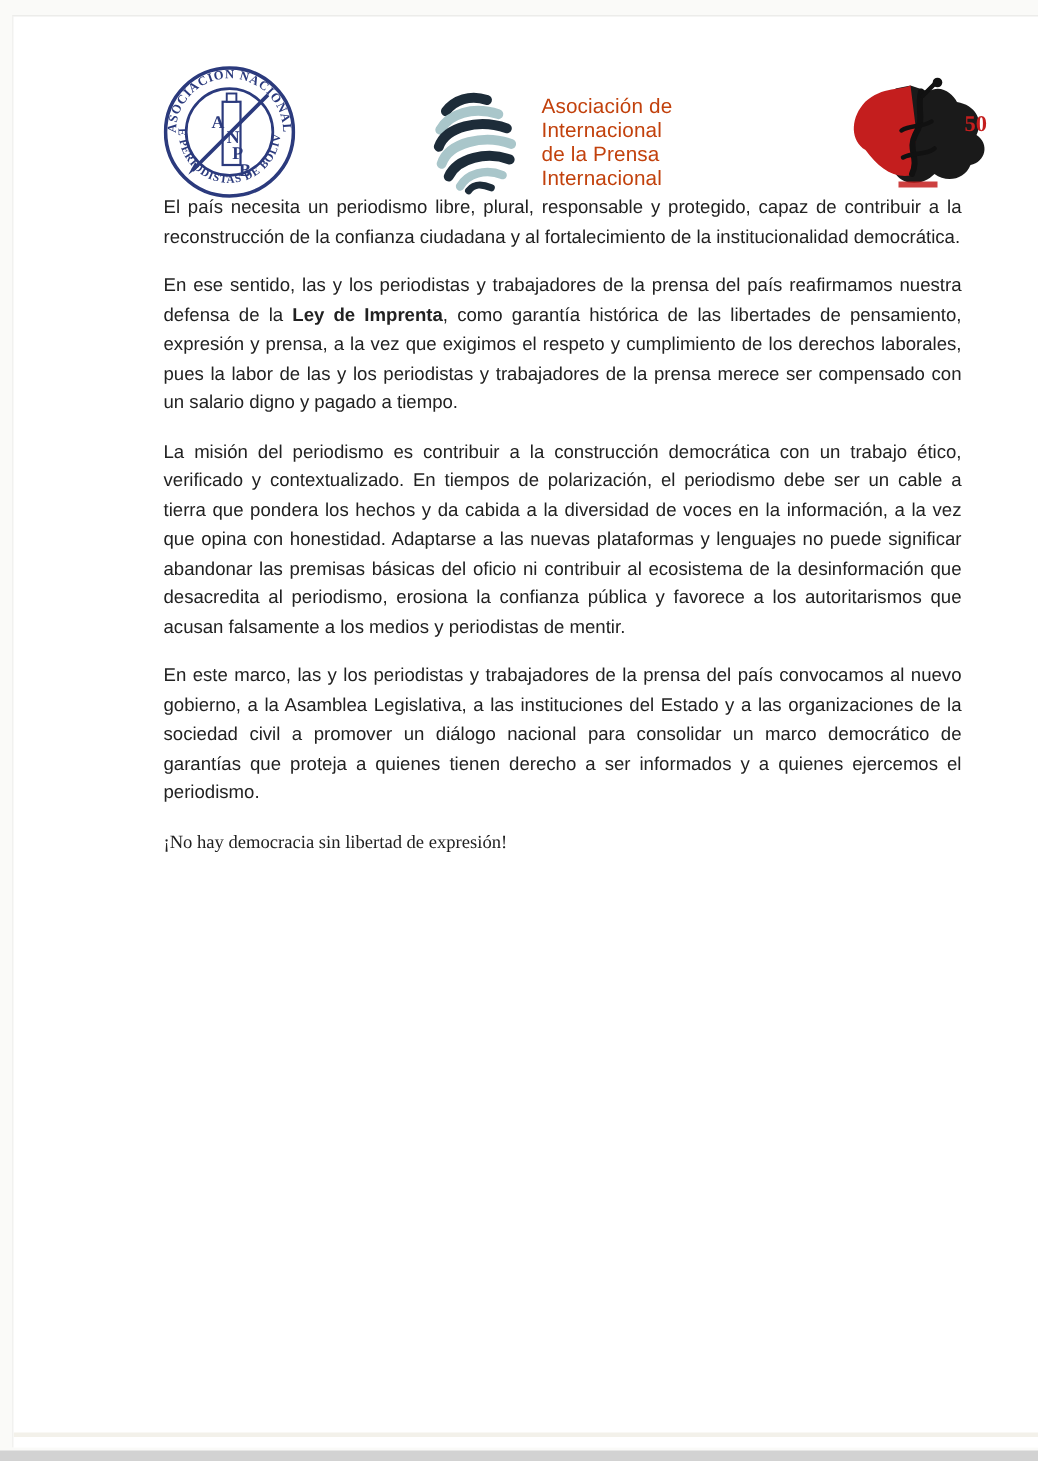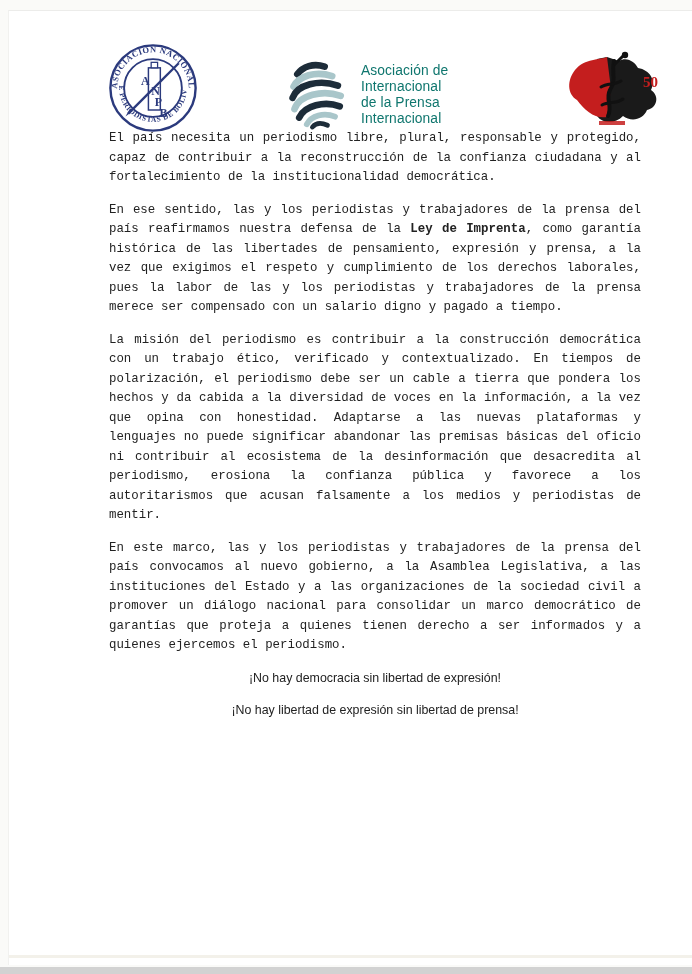--- a/index.html
+++ b/index.html
@@ -59,21 +59,21 @@
   .acpi-logo {
     position: absolute;
     left: 276px;
     top: 48px;
     display: flex;
     align-items: center;
   }
   .acpi-globe { width: 68px; height: 72px; }
   .acpi-text {
     margin-left: 8px;
-    color: #0f766e;
+    color: #c2410c;
     font-size: 13.8px;
     line-height: 16px;
     letter-spacing: 0.1px;
   }
   .bolivia-logo {
     position: absolute;
     left: 546px;
     top: 38px;
     width: 120px;
     height: 84px;
@@ -81,22 +81,22 @@
 
   
   .content {
     margin-left: 100px;
     width: 532px;
     color: #222222;
     font-size: 12.4px;
     line-height: 19.5px;
   }
   .content p { margin: 0 0 13px 0; }
-  .para { text-align: justify; font-family: Liberation Mono, monospace; }
-  .slogan { text-align: center; margin-top: 0; }
+  .para { text-align: justify; }
+  .slogan { margin-top: 0; font-family: Liberation Serif, serif; }
   .slogan-first { margin-top: 3px; }
   .dateline { text-align: right; margin-bottom: 0; }
 
   .ring-text {
     fill: #2b3a7d;
     font-size: 9.2px;
     font-weight: bold;
     letter-spacing: 0.6px;
     font-family: "Liberation Serif", serif;
   }
@@ -183,21 +183,20 @@
     <div class="content">
 
       <div>
           <p class="para"><span>El país necesita un periodismo libre, plural, responsable y protegido, capaz de contribuir a la reconstrucción de la confianza ciudadana y al fortalecimiento de la institucionalidad democrática.</span></p>
           <p class="para"><span>En ese sentido, las y los periodistas y trabajadores de la prensa del país reafirmamos nuestra defensa de la </span><b>Ley de Imprenta</b><span>, como garantía histórica de las libertades de pensamiento, expresión y prensa, a la vez que exigimos el respeto y cumplimiento de los derechos laborales, pues la labor de las y los periodistas y trabajadores de la prensa merece ser compensado con un salario digno y pagado a tiempo.</span></p>
           <p class="para"><span>La misión del periodismo es contribuir a la construcción democrática con un trabajo ético, verificado y contextualizado. En tiempos de polarización, el periodismo debe ser un cable a tierra que pondera los hechos y da cabida a la diversidad de voces en la información, a la vez que opina con honestidad. Adaptarse a las nuevas plataformas y lenguajes no puede significar abandonar las premisas básicas del oficio ni contribuir al ecosistema de la desinformación que desacredita al periodismo, erosiona la confianza pública y favorece a los autoritarismos que acusan falsamente a los medios y periodistas de mentir.</span></p>
           <p class="para"><span>En este marco, las y los periodistas y trabajadores de la prensa del país convocamos al nuevo gobierno, a la Asamblea Legislativa, a las instituciones del Estado y a las organizaciones de la sociedad civil a promover un diálogo nacional para consolidar un marco democrático de garantías que proteja a quienes tienen derecho a ser informados y a quienes ejercemos el periodismo.</span></p>
         </div>
 
       <p class="slogan slogan-first">¡No hay democracia sin libertad de expresión!</p>
-      <p class="slogan">¡No hay libertad de expresión sin libertad de prensa!</p>
 
     </div>
 
     <div class="page-bottom-cream"></div>
   </div>
 
   <div class="page-bottom-bar"></div>
 </div>
 
 </body></html>

